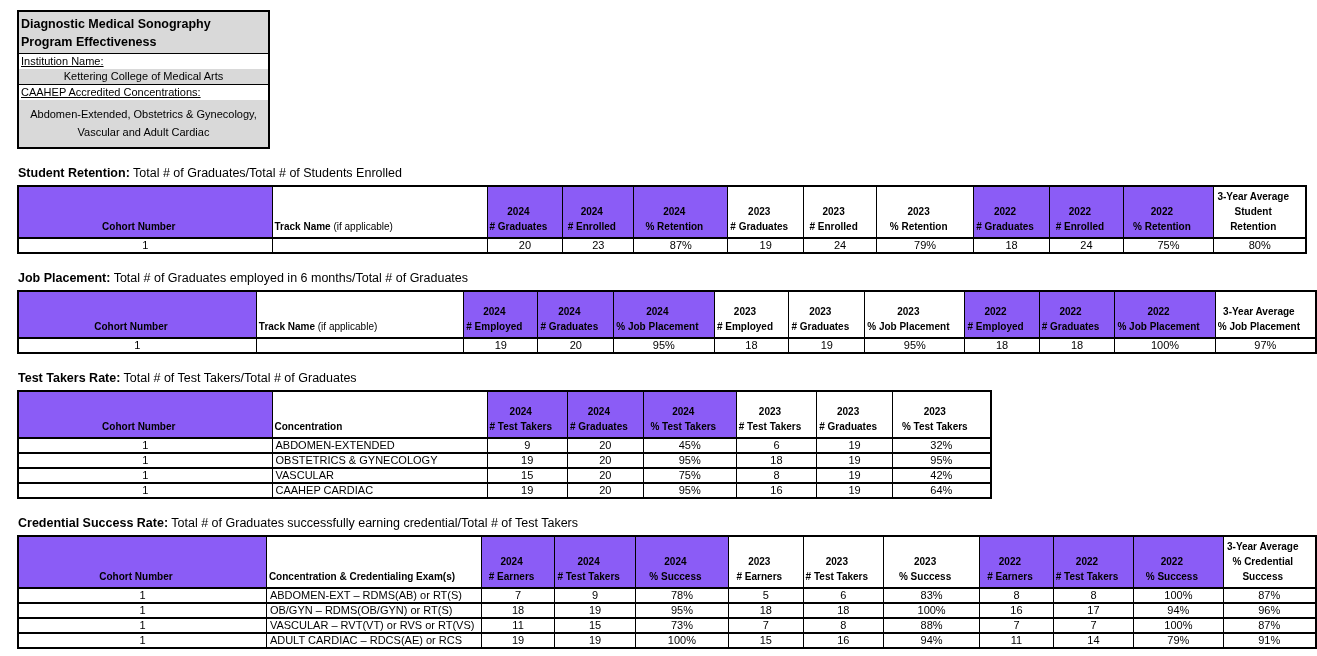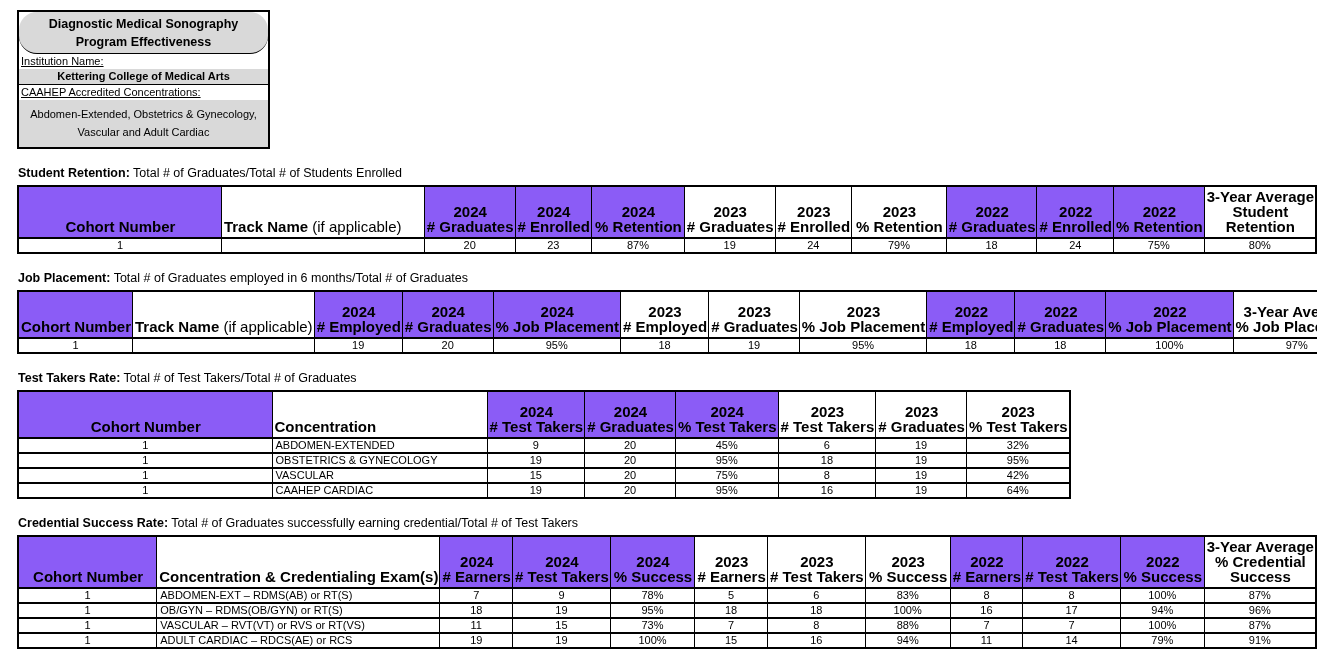--- a/index.html
+++ b/index.html
@@ -15,31 +15,30 @@
 
   
   .info-box {
     width: 253px;
     border: 2px solid #000;
   }
   .info-row { width: 100%; }
   .info-row.gray { background: #d9d9d9; }
   .info-row.white { background: #ffffff; }
   .ib-title {
-    text-align: center; font-weight: bold; font-size: 12.5px;
+    font-weight: bold; font-size: 12.5px;
     line-height: 18px; padding: 3px 2px 2px 2px;
     border-bottom: 1.5px solid #000;
-    border-radius: 18px;
   }
   .ib-label {
     font-size: 11px; padding: 1px 2px 2px 2px;
   }
   .ib-label span { text-decoration: underline; }
   .ib-value {
-    text-align: center; font-weight: bold; font-size: 11px;
+    text-align: center; font-weight: normal; font-size: 11px;
     padding: 1px 2px 2px 2px;
     border-bottom: 1.5px solid #000;
   }
   .ib-conc {
     text-align: center; font-weight: normal; font-size: 11px;
     line-height: 18px; padding: 5px 2px 6px 2px;
   }
 
   
   .section-title {
@@ -55,23 +54,23 @@
     border: 2px solid #000;
   }
   table.data th, table.data td {
     border: 1px solid #000;
     border-top-width: 2px;
     border-bottom-width: 2px;
     overflow: hidden;
     white-space: nowrap;
   }
   table.data th {
-    font-size: 15px; font-weight: bold;
+    font-size: 10px; font-weight: bold;
     vertical-align: bottom;
-    padding: 2px 1px 3px 2px;
+    padding: 2px 15px 3px 2px;
     height: 47px;
   }
   table.data th .line { display: block; line-height: 15px; }
   table.data th .n { font-weight: normal; text-align: right; }
   table.data td {
     font-size: 11px;
     height: 12px; line-height: 13px;
     padding: 0 3px;
   }
   .fill-gray { background: #8b5cf6; }

